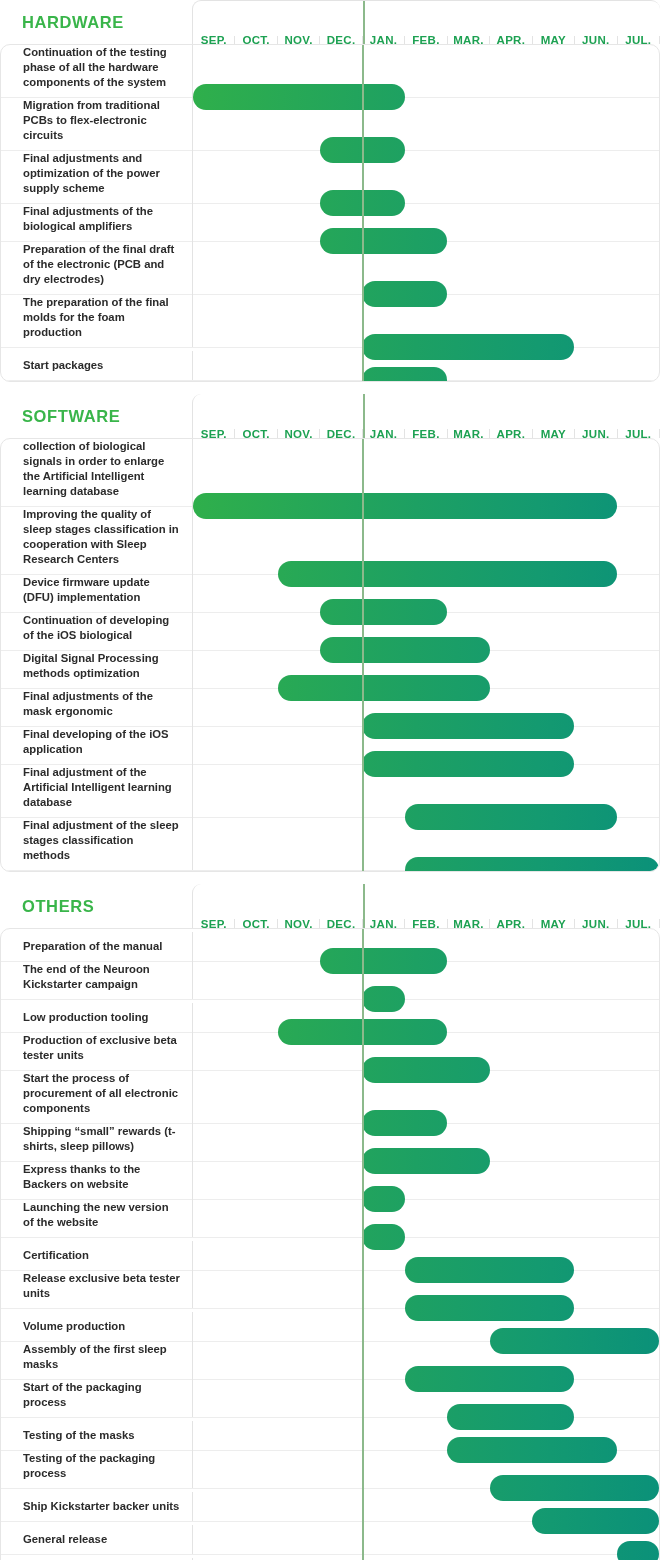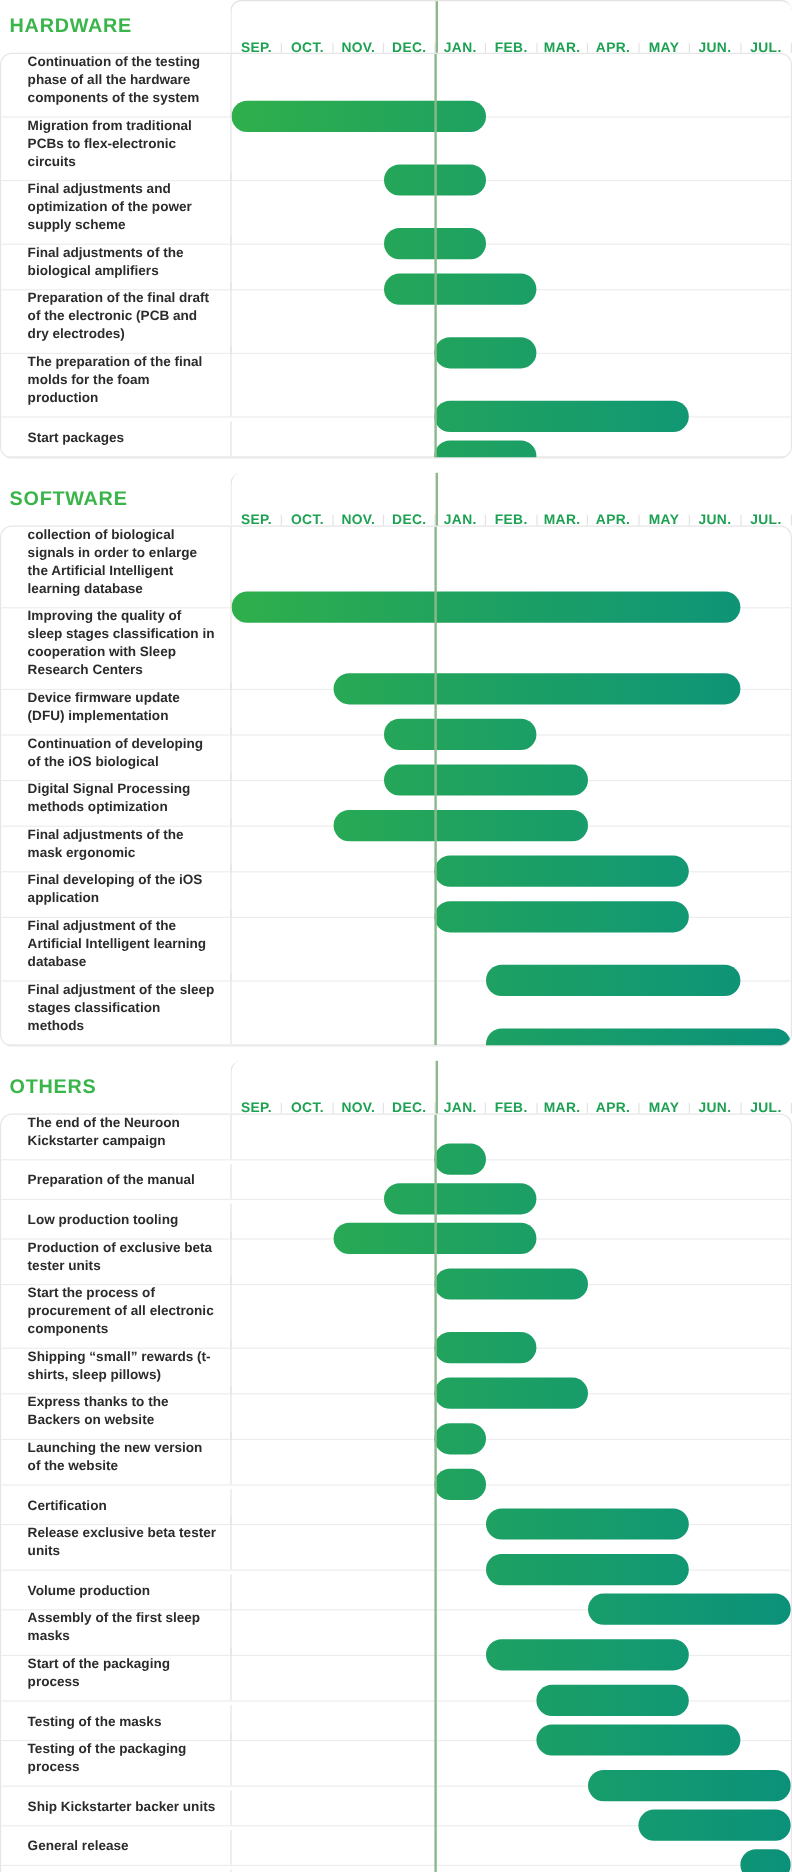--- a/index.html
+++ b/index.html
@@ -24,21 +24,21 @@
     position: relative;
     display: flex;
     align-items: stretch;
     height: 44px;
   }
   .head-title {
     width: 192px;
     flex: 0 0 192px;
     display: flex;
     align-items: center;
-    padding-left: 8px;
+    padding-left: 22px;
     font-size: 16.5px;
     font-weight: bold;
     letter-spacing: 0.6px;
     color: #39B54A;
   }
   .head-months {
     position: relative;
     flex: 1 1 auto;
     display: flex;
     border: 1px solid #e3e3e3;
@@ -463,52 +463,52 @@
           <div class="month-cell">FEB.</div>
           <div class="month-cell">MAR.</div>
           <div class="month-cell">APR.</div>
           <div class="month-cell">MAY</div>
           <div class="month-cell">JUN.</div>
           <div class="month-cell">JUL.</div>
           <div class="today-line" style="left:36.36363636363637%"></div>
         </div>
       </div>
       <div class="task-block">
+        <div class="task-row" style="height:33px">
+          <div class="task-label">Preparation of the manual</div>
+          <div class="task-track">
+            <div class="grid-cell"></div>
+            <div class="grid-cell"></div>
+            <div class="grid-cell"></div>
+            <div class="grid-cell"></div>
+            <div class="grid-cell"></div>
+            <div class="grid-cell"></div>
+            <div class="grid-cell"></div>
+            <div class="grid-cell"></div>
+            <div class="grid-cell"></div>
+            <div class="grid-cell"></div>
+            <div class="grid-cell"></div>
+            <div class="bar" style="left:27.27272727272727%;width:27.27272727272727%;background-size:366.6666666666667% 100%;background-position:37.49999999999999% 0;"></div>
+          </div>
+        </div>
         <div class="task-row" style="height:38px">
           <div class="task-label">The end of the Neuroon Kickstarter campaign</div>
           <div class="task-track">
             <div class="grid-cell"></div>
             <div class="grid-cell"></div>
             <div class="grid-cell"></div>
             <div class="grid-cell"></div>
             <div class="grid-cell"></div>
             <div class="grid-cell"></div>
             <div class="grid-cell"></div>
             <div class="grid-cell"></div>
             <div class="grid-cell"></div>
             <div class="grid-cell"></div>
             <div class="grid-cell"></div>
             <div class="bar" style="left:36.36363636363637%;width:9.090909090909092%;background-size:1100% 100%;background-position:40% 0;"></div>
-          </div>
-        </div>
-        <div class="task-row" style="height:33px">
-          <div class="task-label">Preparation of the manual</div>
-          <div class="task-track">
-            <div class="grid-cell"></div>
-            <div class="grid-cell"></div>
-            <div class="grid-cell"></div>
-            <div class="grid-cell"></div>
-            <div class="grid-cell"></div>
-            <div class="grid-cell"></div>
-            <div class="grid-cell"></div>
-            <div class="grid-cell"></div>
-            <div class="grid-cell"></div>
-            <div class="grid-cell"></div>
-            <div class="grid-cell"></div>
-            <div class="bar" style="left:27.27272727272727%;width:27.27272727272727%;background-size:366.6666666666667% 100%;background-position:37.49999999999999% 0;"></div>
           </div>
         </div>
         <div class="task-row" style="height:33px">
           <div class="task-label">Low production tooling</div>
           <div class="task-track">
             <div class="grid-cell"></div>
             <div class="grid-cell"></div>
             <div class="grid-cell"></div>
             <div class="grid-cell"></div>
             <div class="grid-cell"></div>

